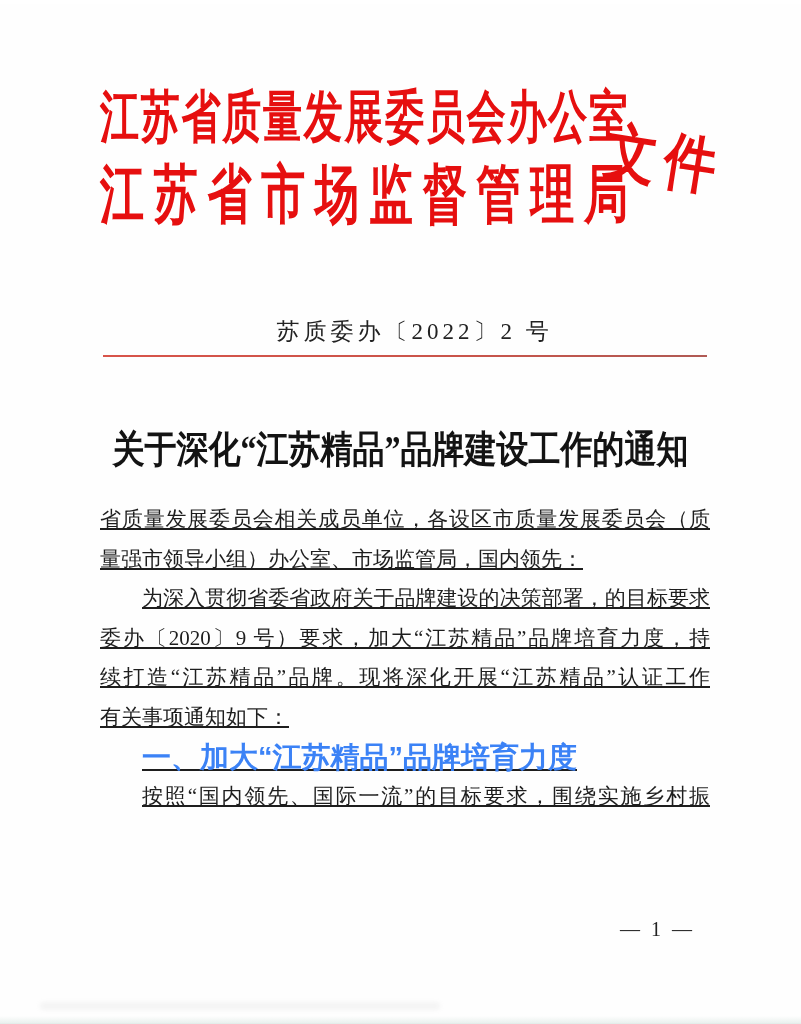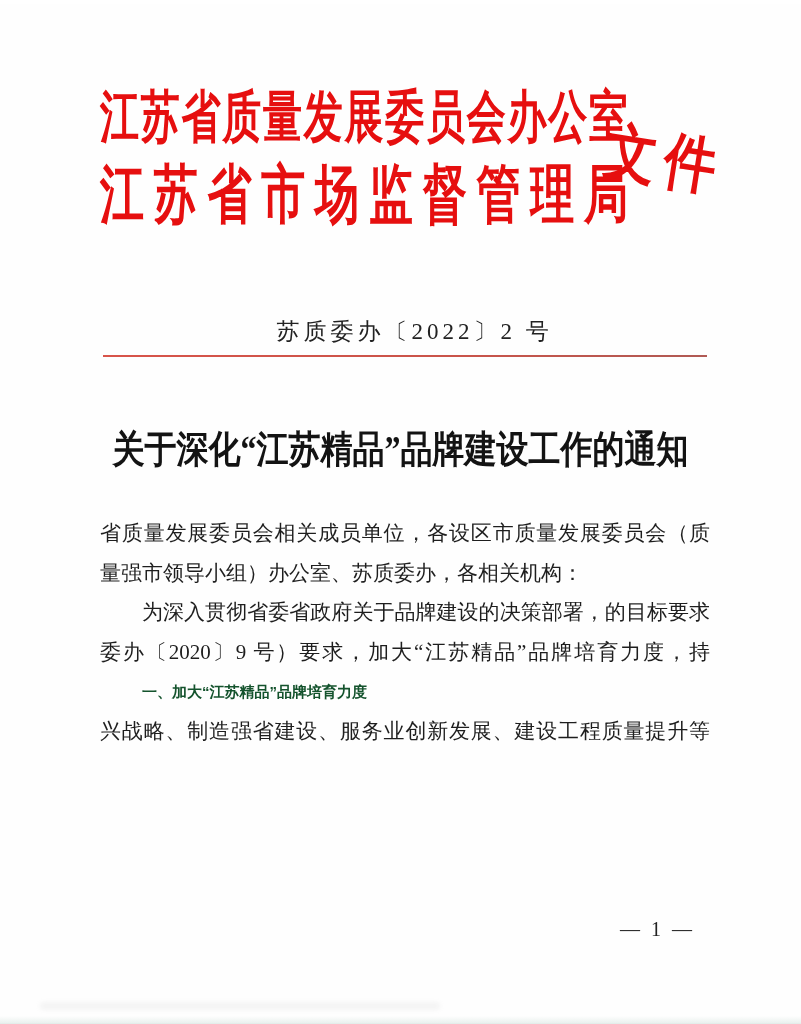--- a/index.html
+++ b/index.html
@@ -91,37 +91,38 @@
     font-weight: bold;
     color: #131313;
     transform: scaleY(1.18);
     transform-origin: center top;
     white-space: nowrap;
   }
 
   
   .body-text {
     position: absolute;
-    left: 100px; top: 510px;
+    left: 100px; top: 496px;
     width: 610px;
     font-size: 21px;
     line-height: 39.6px;
     color: var(--text, #1e1e1e);
+    text-decoration: underline;
   }
   .line { width: 100%; }
   .line.just {
     text-align: justify;
     text-align-last: justify;
   }
   .line.indent { padding-left: 42px; }
   .line.heading {
     font-family: "Liberation Sans", "DejaVu Sans", sans-serif;
     font-weight: bold;
-    font-size: 15px;
-    color: #14532d;
+    font-size: 29px;
+    color: #3b82f6;
   }
 
   
   .page-number {
     position: absolute;
     top: 914px; right: 106px;
     font-size: 20px;
     letter-spacing: 3px;
     color: #222;
   }
@@ -154,25 +155,27 @@
   </div>
 
   <div class="doc-number">苏质委办〔2022〕2 号</div>
 
   <div class="divider"></div>
 
   <div class="doc-title">关于深化“江苏精品”品牌建设工作的通知</div>
 
   <div class="body-text">
     <div class="line just">省质量发展委员会相关成员单位，各设区市质量发展委员会（质</div>
-    <div class="line">量强市领导小组）办公室、苏质委办，各相关机构：</div>
+    <div class="line">量强市领导小组）办公室、市场监管局，国内领先：</div>
     <div class="line just indent">为深入贯彻省委省政府关于品牌建设的决策部署，的目标要求</div>
     <div class="line just">委办〔2020〕9 号）要求，加大“江苏精品”品牌培育力度，持</div>
+    <div class="line just">续打造“江苏精品”品牌。现将深化开展“江苏精品”认证工作</div>
+    <div class="line">有关事项通知如下：</div>
     <div class="line heading indent">一、加大“江苏精品”品牌培育力度</div>
-    <div class="line just">兴战略、制造强省建设、服务业创新发展、建设工程质量提升等</div>
+    <div class="line just indent">按照“国内领先、国际一流”的目标要求，围绕实施乡村振</div>
   </div>
 
   <div class="page-number">— 1 —</div>
 
   <div class="scan-smudge"></div>
   <div class="scan-edge"></div>
 
 </div>
 
 </body></html>

